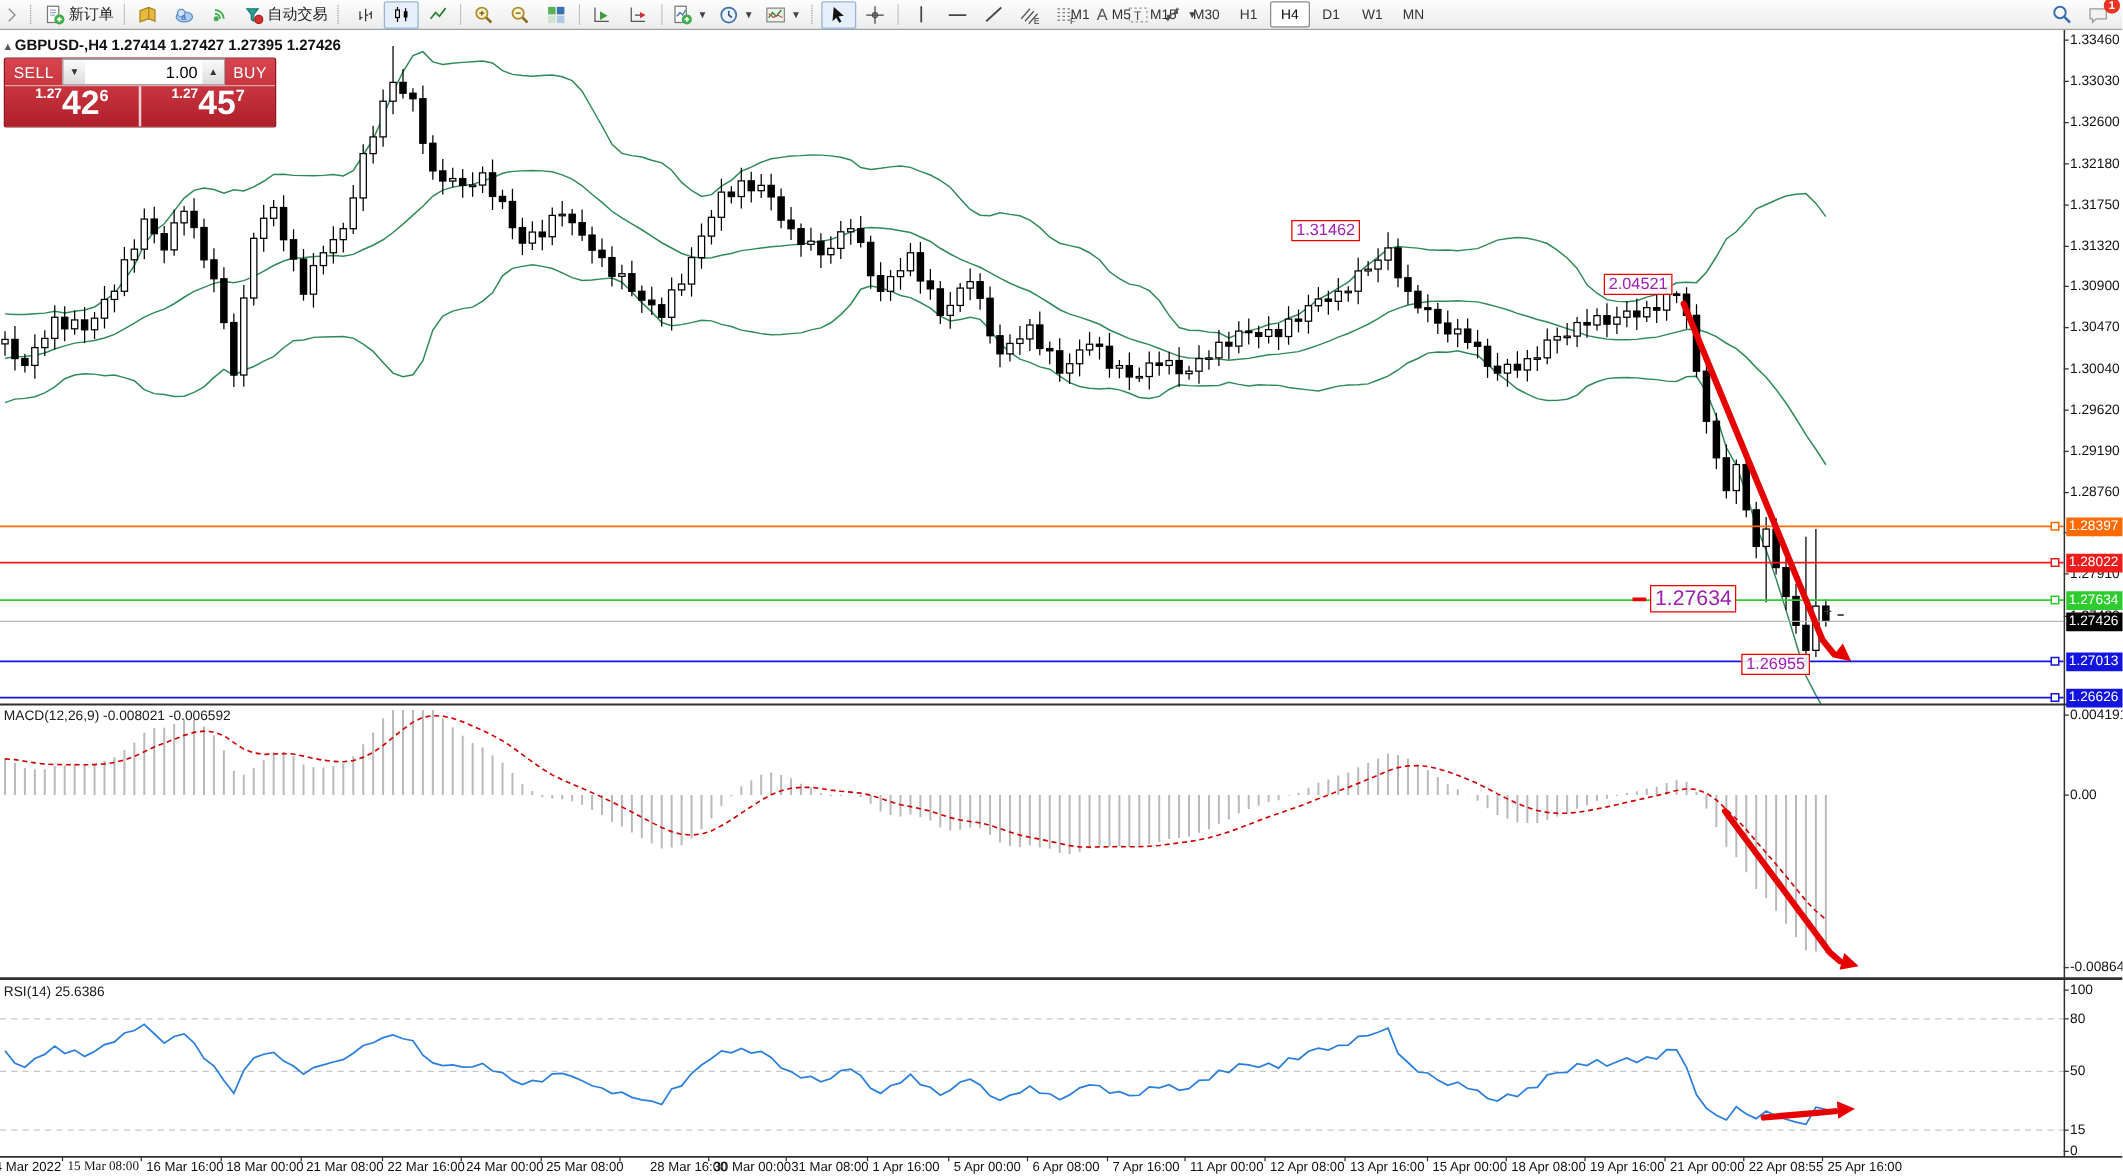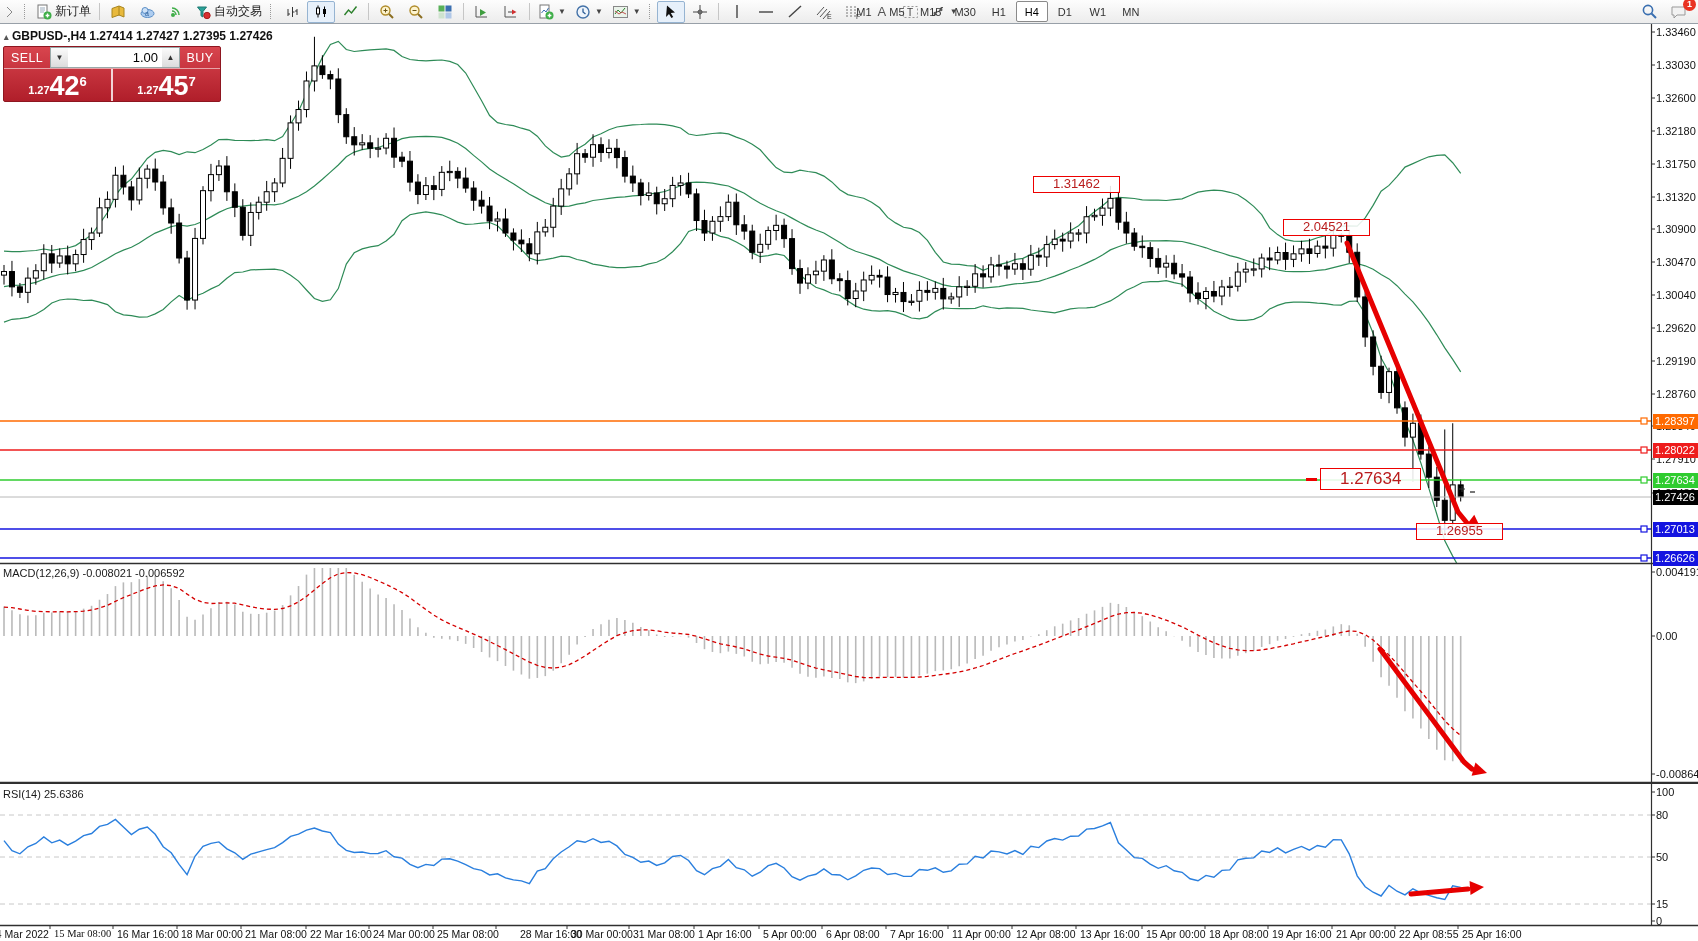--- a/index.html
+++ b/index.html
@@ -21,36 +21,36 @@
          background:#e93323;color:#fff;font-size:9px;font-weight:bold;
          display:flex;align-items:center;justify-content:center}
   
   .abs{position:absolute}
   .symbol-bar{position:absolute;left:4px;top:29px;font-size:12px;font-weight:bold;color:#111;z-index:20}
   .tick{position:absolute;font-size:11px;color:#111;white-space:nowrap;z-index:10}
   .plabel{position:absolute;left:1653px;width:46px;height:15px;font-size:11px;color:#fff;
           padding-left:2px;line-height:15px;z-index:12;white-space:nowrap}
   .timelabel{position:absolute;top:928px;font-size:10.5px;color:#111;white-space:nowrap;z-index:10}
   .pane-label{position:absolute;font-size:11px;color:#1a1a1a;z-index:15;white-space:nowrap}
-  .anno{position:absolute;border:1.4px solid #ee0000;color:#b91c1c;background:rgba(255,255,255,.88);
-        padding:0 19px;z-index:18;white-space:nowrap;line-height:1.15}
+  .anno{position:absolute;border:1.4px solid #ee0000;color:#a21caf;background:rgba(255,255,255,.88);
+        padding:0 3px;z-index:18;white-space:nowrap;line-height:1.15}
   
   .trade-panel{position:absolute;left:3px;top:46px;width:216px;height:54px;z-index:25;
                background:linear-gradient(#d8454e,#b01e2a);border:1px solid #8e1620;
                border-radius:2px;color:#fff}
   .tp-row1{display:flex;height:21px;align-items:stretch}
   .tp-sell,.tp-buy{flex:0 0 46px;display:flex;align-items:center;justify-content:center;
                    font-size:12.5px;letter-spacing:.4px;cursor:pointer}
   .tp-buy{flex:1}
   .tp-spin{flex:0 0 122px;display:flex;background:#f3f3f3;border:1px solid #9aa;align-items:stretch}
   .tp-spin button{width:17px;border:none;background:linear-gradient(#fbfbfb,#dcdcdc);
                   font-size:8px;color:#333;padding:0}
   .tp-spin input{width:86px;border:none;text-align:right;font-size:13px;padding:0 4px;color:#000;outline:none}
   .tp-row2{display:flex;height:32px;border-top:1px solid rgba(255,255,255,.55)}
-  .tp-price{flex:1;display:flex;align-items:flex-end;justify-content:center;padding-bottom:2px}
+  .tp-price{flex:1;display:flex;justify-content:center;padding-bottom:2px}
   .tp-price.left{border-right:2px solid rgba(255,255,255,.8)}
   .tp-small{font-size:11px;font-weight:bold;margin-bottom:3px}
   .tp-big{font-size:27px;font-weight:bold;line-height:26px}
   .tp-sup{font-size:13px;font-weight:bold;margin-bottom:10px}
   svg.icon{display:block}
 </style>
 </head>
 <body>
 
 <div class="toolbar">
@@ -999,13 +999,13 @@
 <div class="timelabel" style="left: 1146px;">15 Apr 00:00</div>
 <div class="timelabel" style="left: 1209px;">18 Apr 08:00</div>
 <div class="timelabel" style="left: 1272px;">19 Apr 16:00</div>
 <div class="timelabel" style="left: 1336px;">21 Apr 00:00</div>
 <div class="timelabel" style="left: 1399px;">22 Apr 08:55</div>
 <div class="timelabel" style="left: 1462px;">25 Apr 16:00</div>
 <div class="anno" style="left: 1033px; top: 176px; font-size: 13px;">1.31462</div>
 <div class="anno" style="left: 1283px; top: 219px; font-size: 13px;">2.04521</div>
 <div class="anno" style="left: 1320px; top: 468px; font-size: 17px;">1.27634</div>
 <div class="abs" style="left: 1306px; top: 478px; width: 11px; height: 3px; background: rgb(238, 0, 0); z-index: 17;"></div>
-<div class="anno" style="left: 1393px; top: 523px; font-size: 13px; margin-left: 23px;">1.26955</div>
+<div class="anno" style="left: 1393px; top: 523px; font-size: 13px;">1.26955</div>
 
 </body></html>

